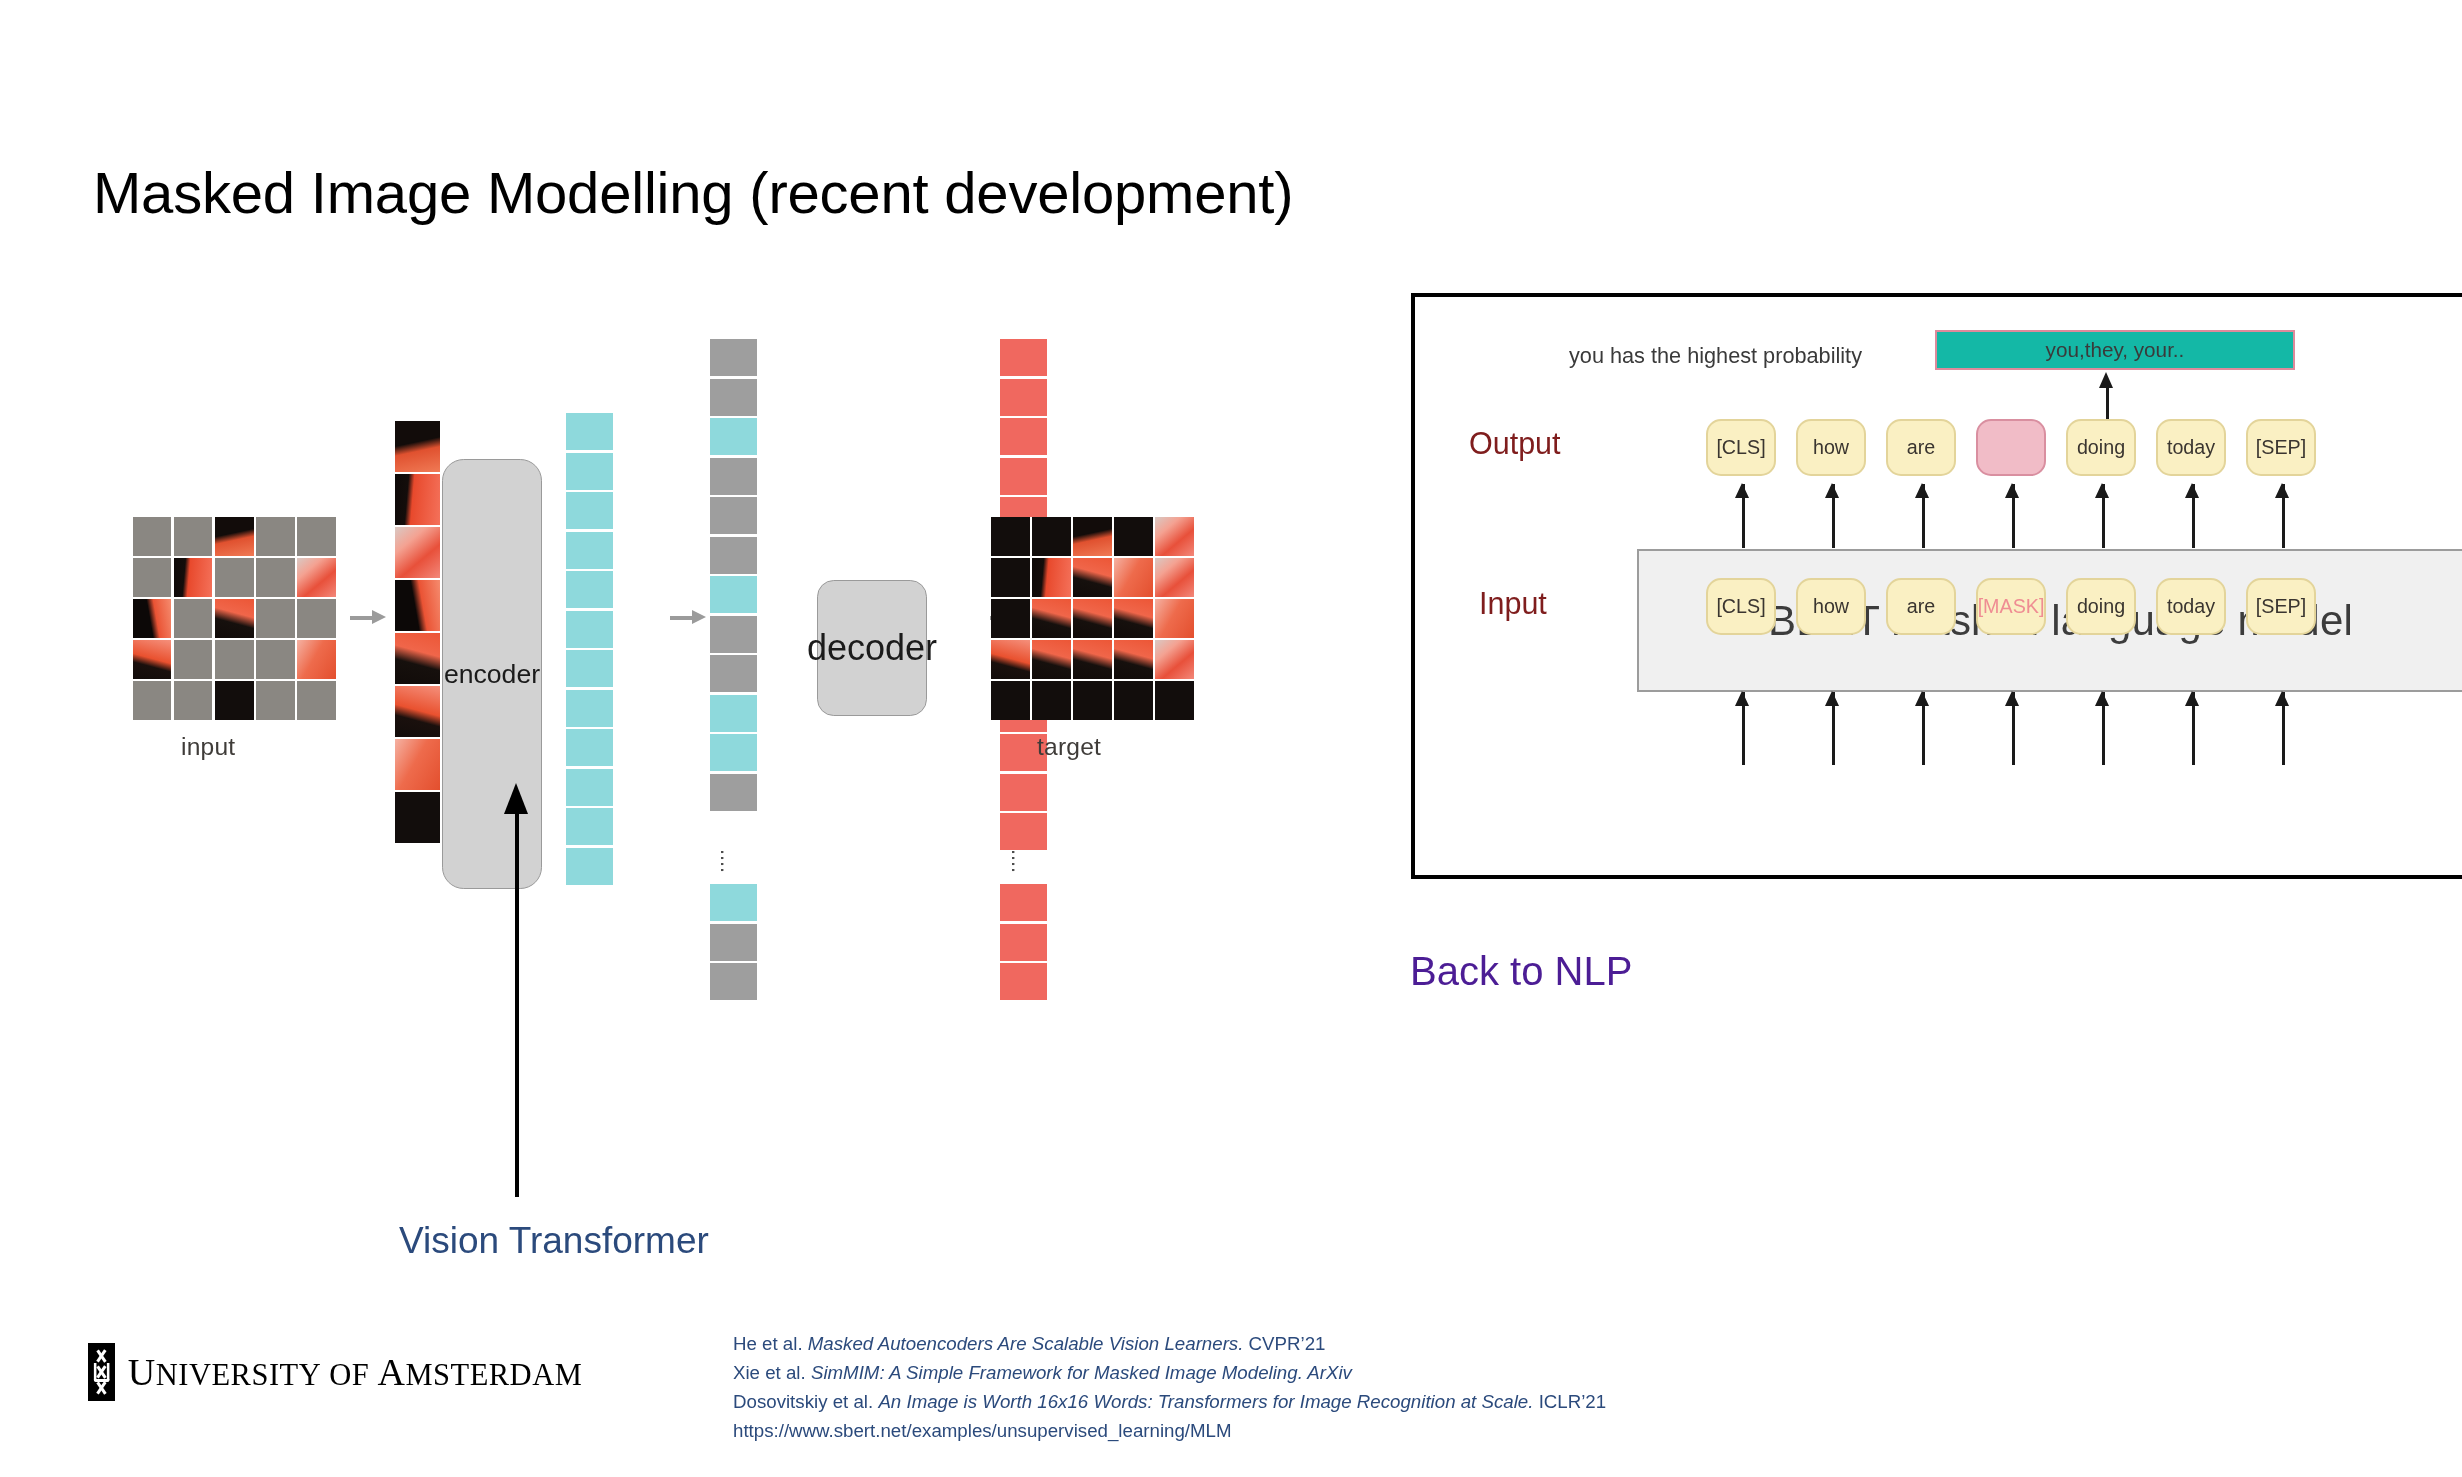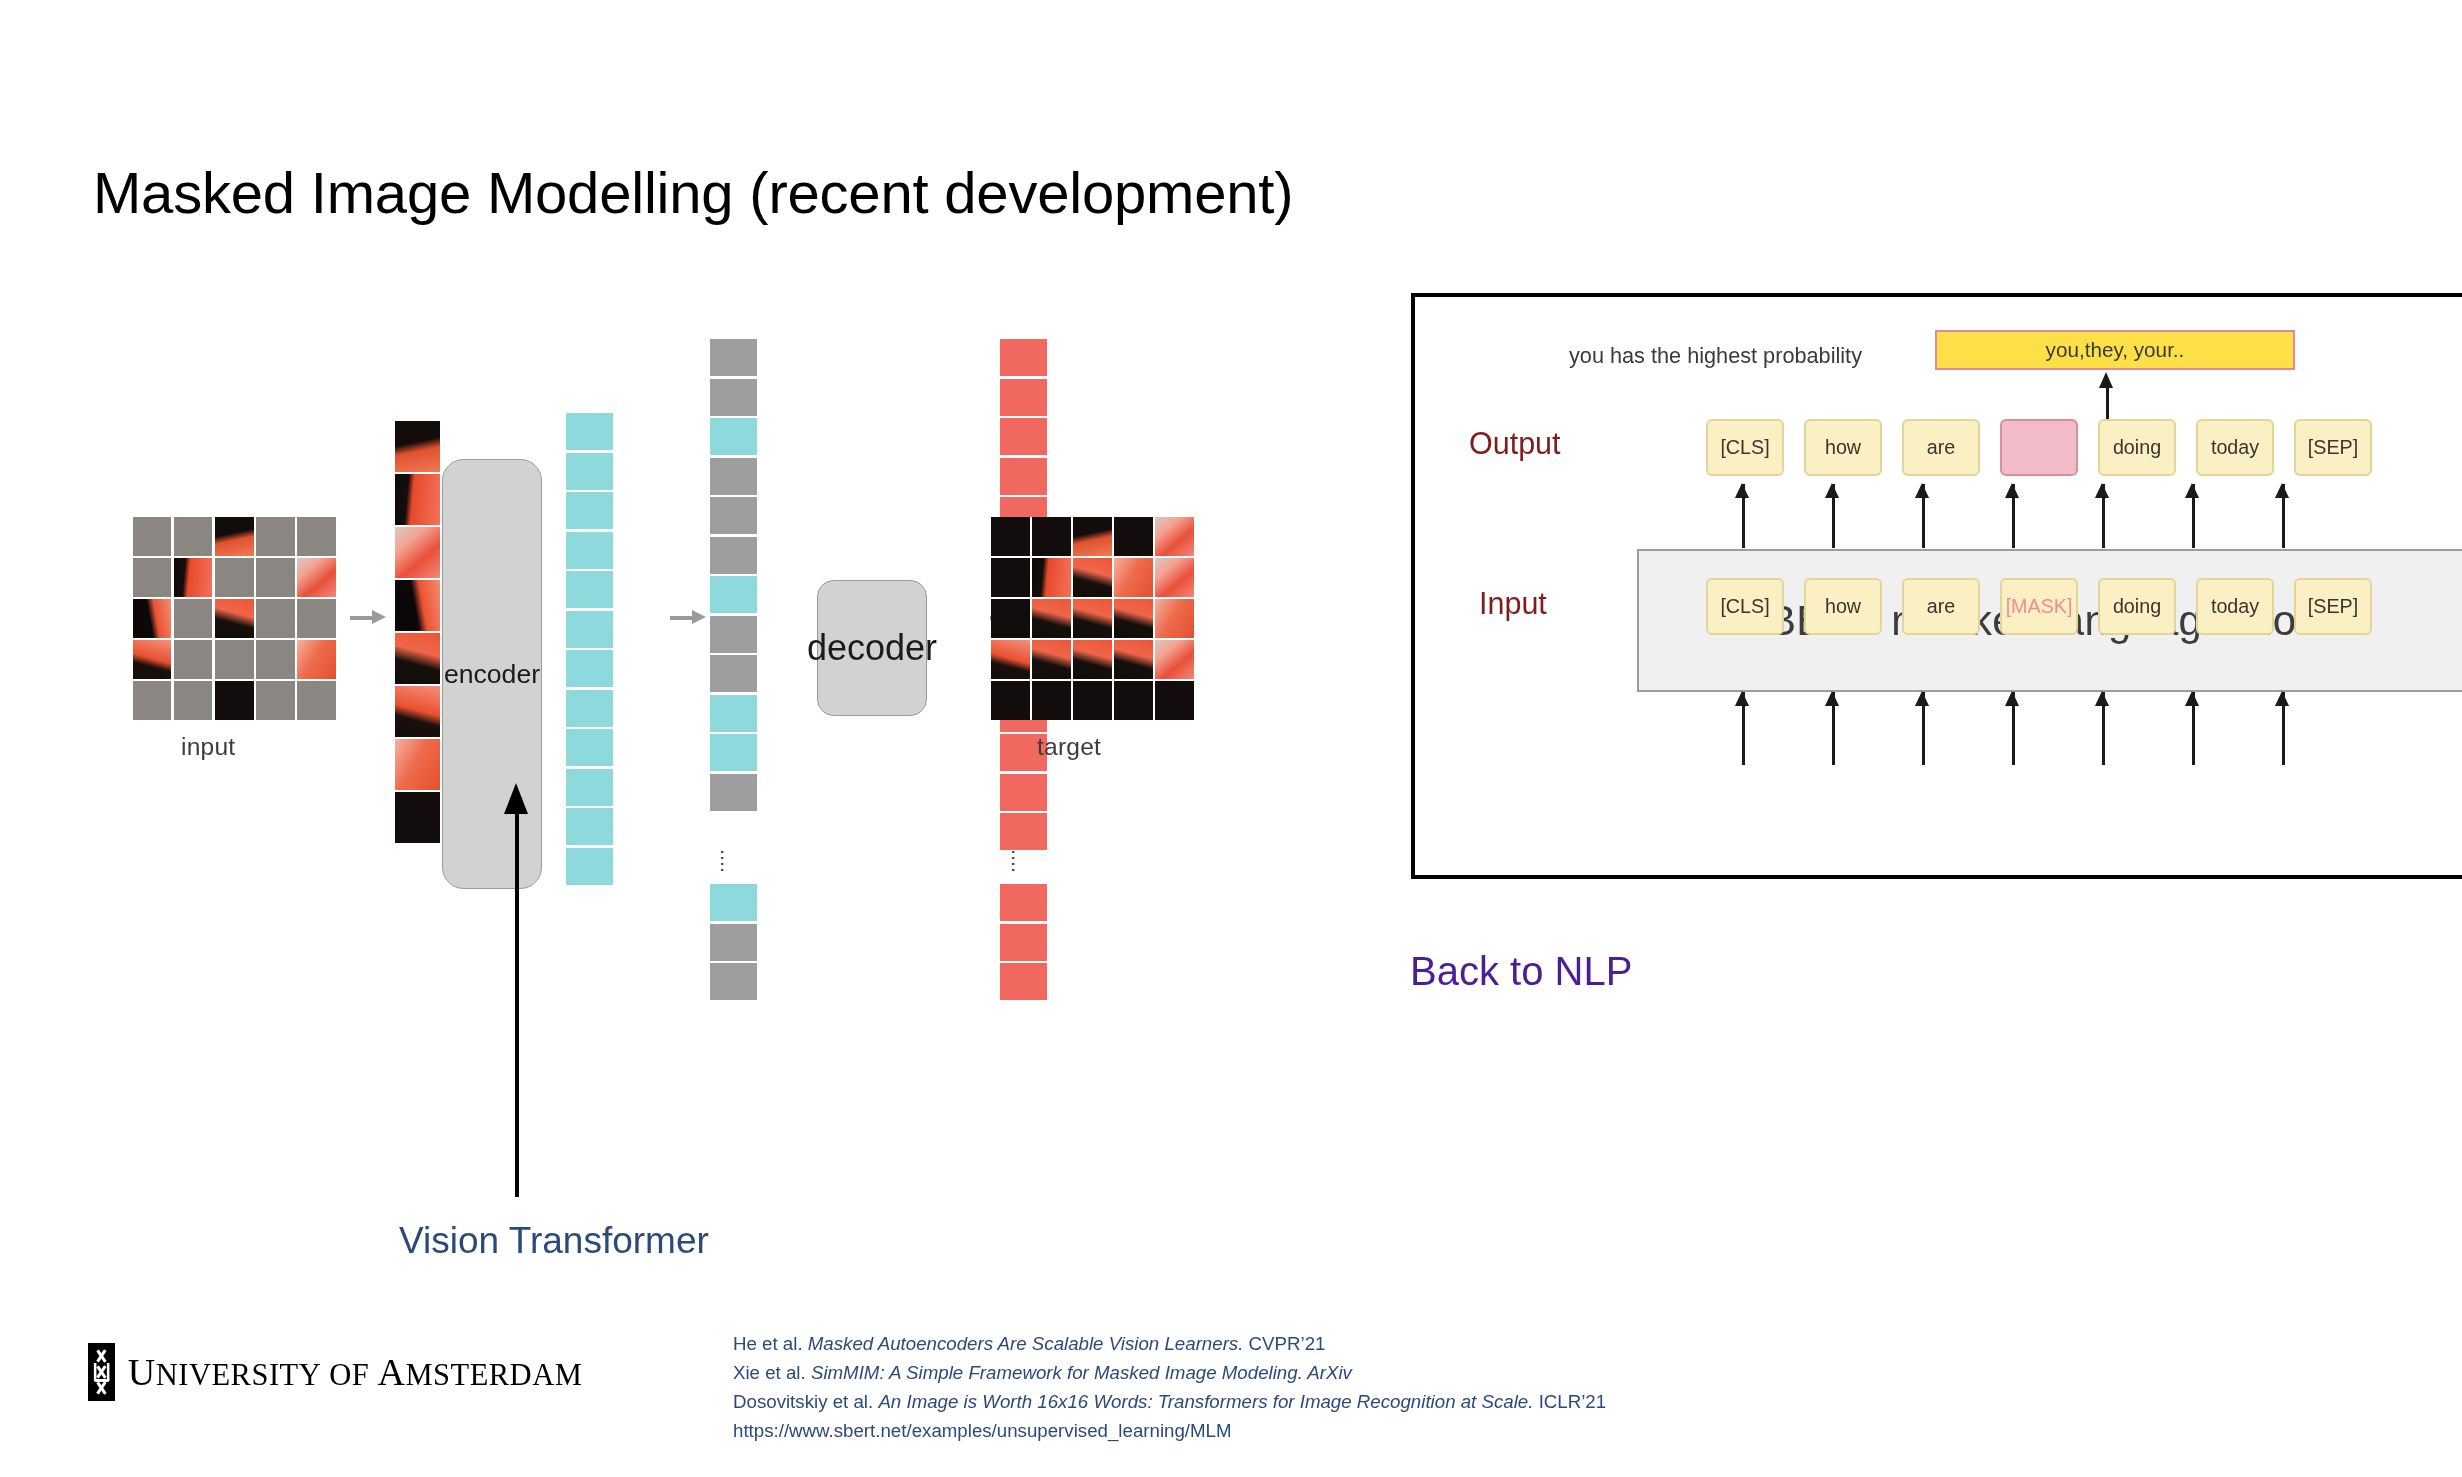--- a/index.html
+++ b/index.html
@@ -288,21 +288,21 @@
     color: #3a3a3a;
     font-family: Liberation Sans, sans-serif;
     white-space: nowrap;
   }
   #bert-prediction-banner {
     position: absolute;
     left: 520px;
     top: 33px;
     width: 360px;
     height: 40px;
-    background: #fde047;
+    background: #14b8a6;
     border: 2px solid #dd8a9b;
     display: flex;
     align-items: center;
     justify-content: center;
     box-sizing: border-box;
   }
   #bert-prediction-text {
     font-size: 20.7px;
     color: #3a3a3a;
     white-space: nowrap;
@@ -341,25 +341,25 @@
 
   .token-row {
     position: absolute;
     left: 291px;
     display: flex;
     gap: 20px;
   }
   #bert-output-row { top: 122px; }
   #bert-input-row  { top: 281px; }
   .token-box {
-    width: 78px;
+    width: 70px;
     height: 57px;
     background: #faf0c3;
     border: 2px solid #e3d49a;
-    border-radius: 6px;
+    border-radius: 15px;
     display: flex;
     align-items: center;
     justify-content: center;
     font-size: 19.7px;
     color: #3a3530;
     box-sizing: border-box;
     font-family: "Liberation Sans", sans-serif;
   }
   .token-box.masked-pink {
     background: #f1bcc7;

